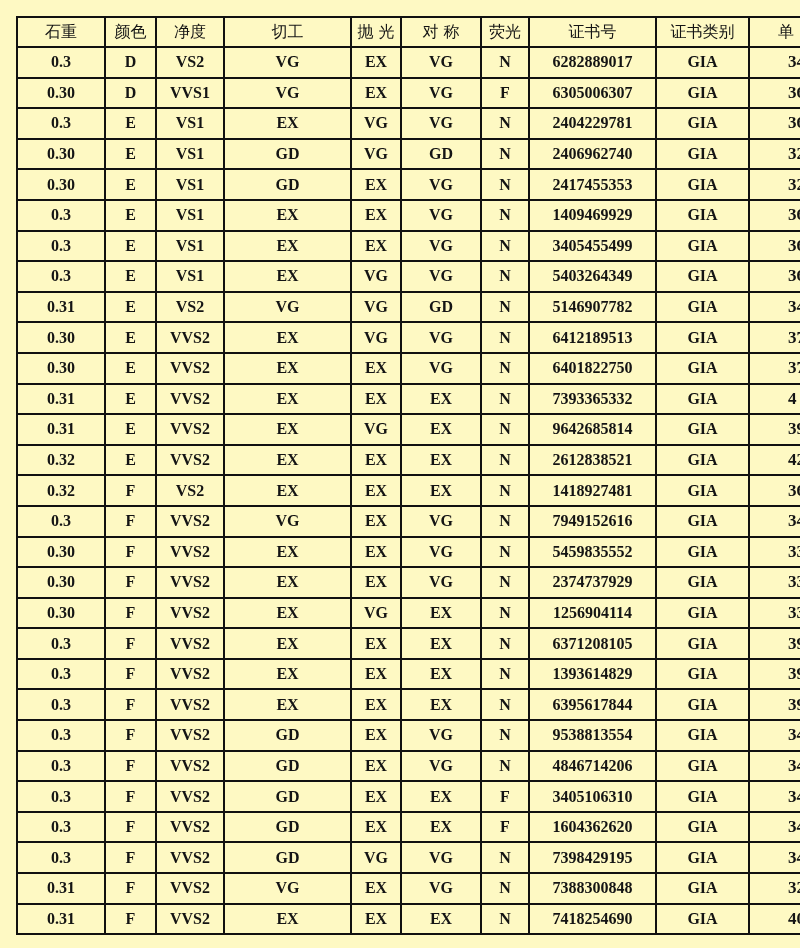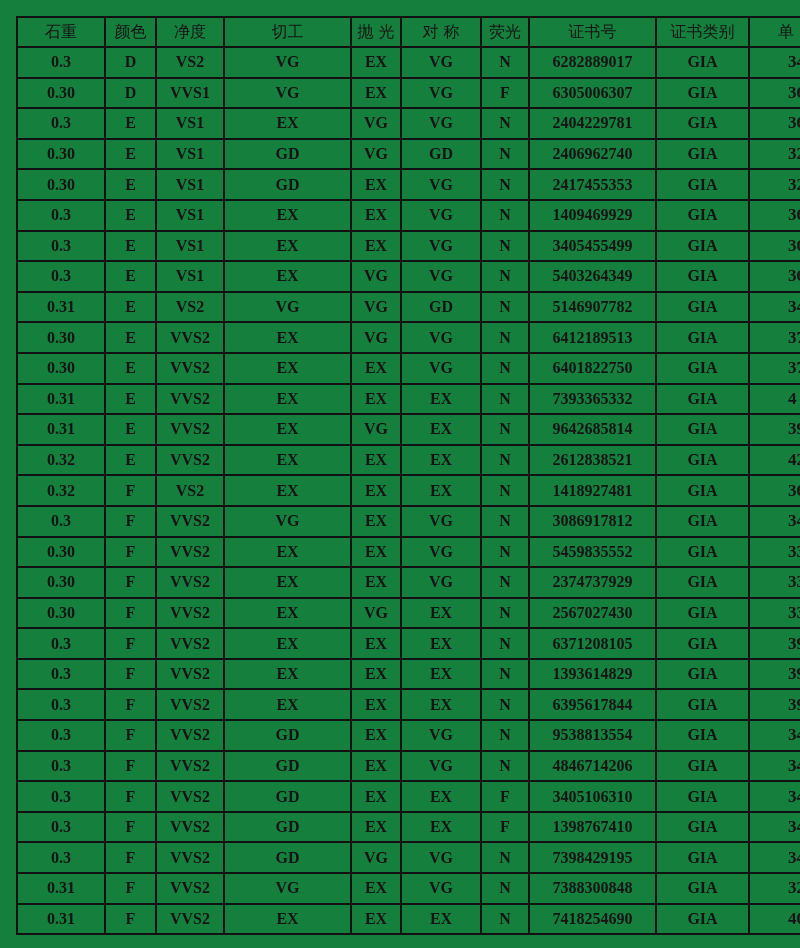--- a/index.html
+++ b/index.html
@@ -1,17 +1,17 @@
 <!DOCTYPE html>
 <html><head>
 <meta charset="utf-8">
 <style>
   html, body { margin: 0; padding: 0; background: #ffffff; }
   body { width: 800px; height: 948px; overflow: hidden; position: relative; }
-  .page { position: absolute; left: 0; top: 0; width: 800px; height: 948px; overflow: hidden; background: #15803d; }
+  .page { position: absolute; left: 0; top: 0; width: 800px; height: 948px; overflow: hidden; background: #fef9c3; }
   table.diamonds {
     position: absolute; left: 16px; top: 16px;
     border-collapse: collapse;
     table-layout: fixed;
     width: 840px;
     font-family: "Liberation Serif", "DejaVu Serif", serif;
     font-weight: bold;
     color: #141414;
   }
   table.diamonds th, table.diamonds td {
@@ -259,21 +259,21 @@
           <td class="price">36</td>
         </tr>
         <tr>
           <td>0.3</td>
           <td>F</td>
           <td>VVS2</td>
           <td>VG</td>
           <td>EX</td>
           <td>VG</td>
           <td>N</td>
-          <td>3086917812</td>
+          <td>7949152616</td>
           <td>GIA</td>
           <td class="price">34</td>
         </tr>
         <tr>
           <td>0.30</td>
           <td>F</td>
           <td>VVS2</td>
           <td>EX</td>
           <td>EX</td>
           <td>VG</td>
@@ -295,21 +295,21 @@
           <td class="price">33</td>
         </tr>
         <tr>
           <td>0.30</td>
           <td>F</td>
           <td>VVS2</td>
           <td>EX</td>
           <td>VG</td>
           <td>EX</td>
           <td>N</td>
-          <td>2567027430</td>
+          <td>1256904114</td>
           <td>GIA</td>
           <td class="price">33</td>
         </tr>
         <tr>
           <td>0.3</td>
           <td>F</td>
           <td>VVS2</td>
           <td>EX</td>
           <td>EX</td>
           <td>EX</td>
@@ -379,21 +379,21 @@
           <td class="price">34</td>
         </tr>
         <tr>
           <td>0.3</td>
           <td>F</td>
           <td>VVS2</td>
           <td>GD</td>
           <td>EX</td>
           <td>EX</td>
           <td>F</td>
-          <td>1398767410</td>
+          <td>1604362620</td>
           <td>GIA</td>
           <td class="price">34</td>
         </tr>
         <tr>
           <td>0.3</td>
           <td>F</td>
           <td>VVS2</td>
           <td>GD</td>
           <td>VG</td>
           <td>VG</td>

